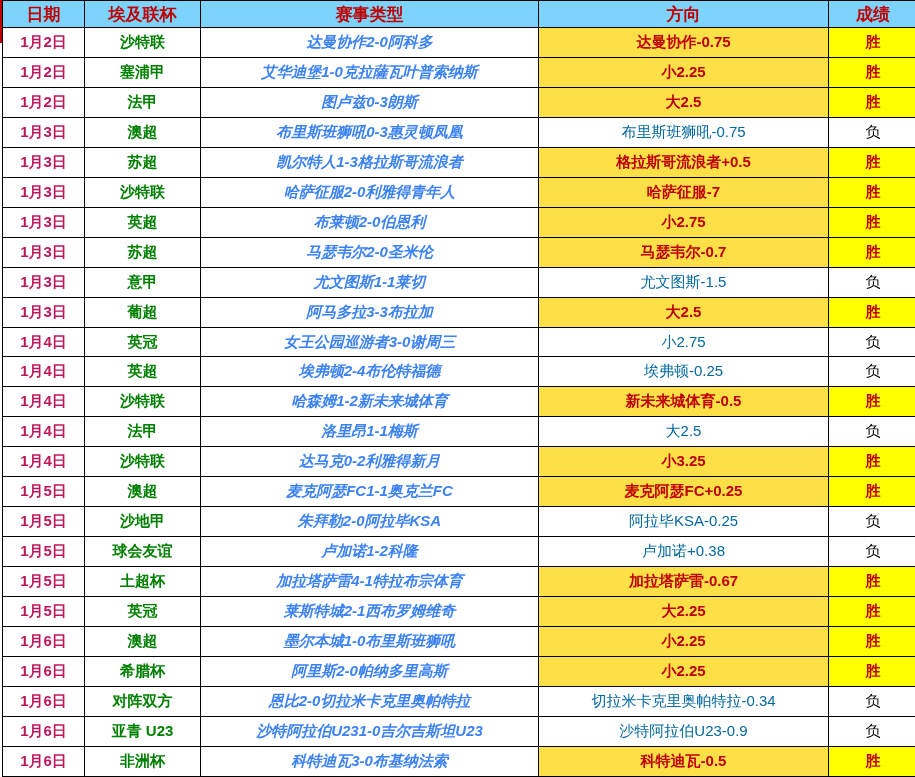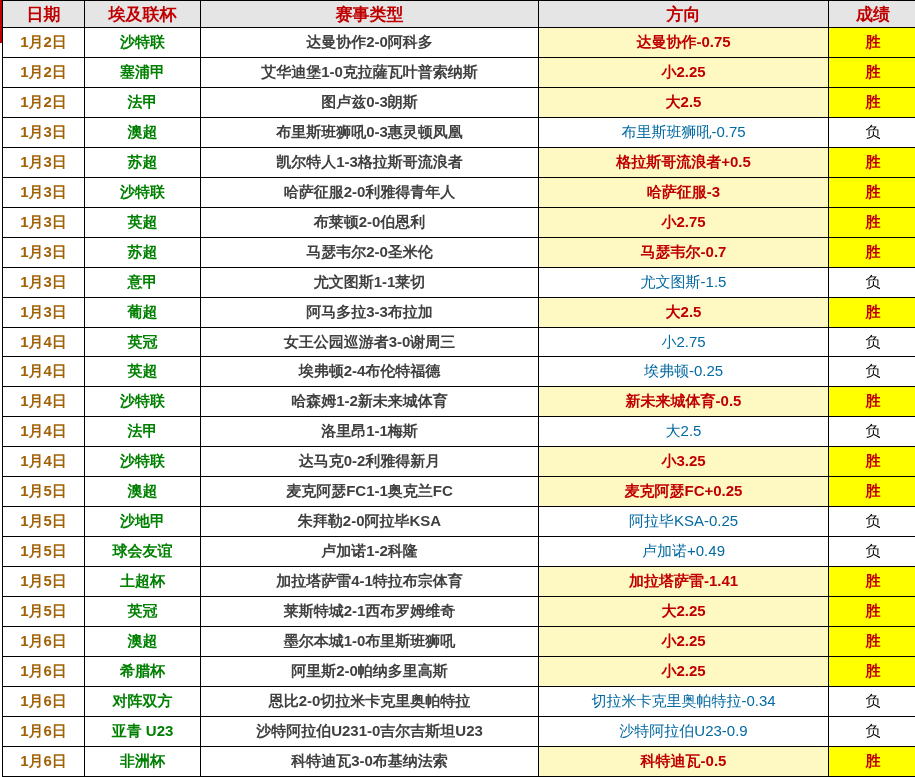--- a/index.html
+++ b/index.html
@@ -43,47 +43,48 @@
   th, td {
     border: 1px solid #000000;
     text-align: center;
     font-size: 15px;
     box-sizing: border-box;
     overflow: hidden;
     white-space: nowrap;
     padding: 0;
   }
   thead th {
-    background: #e5e5e5;
+    background: #7dd3fc;
     color: #c00000;
     font-weight: bold;
     height: 27px;
     font-size: 17px;
   }
   tbody tr {
     height: 27px;
   }
   td.c-date {
-    color: #a16207;
+    color: #be185d;
     font-weight: bold;
   }
   td.c-league {
     color: #008000;
     font-weight: bold;
     margin-left: 15px;
   }
   td.c-match {
-    color: #404040;
-    font-weight: bold;
+    color: #3b82f6;
+    font-weight: bold;
+    font-style: italic;
   }
   td.c-pick {
     color: #0369a1;
   }
   td.c-pick.hl {
-    background: #fef9c3;
+    background: #fde047;
     color: #c00000;
     font-weight: bold;
   }
   td.c-result {
     color: #000000;
   }
   td.c-result.win {
     background: #ffff00;
     color: #c00000;
     font-weight: bold;
@@ -149,21 +150,21 @@
           <td class="c-date">1月3日</td>
           <td class="c-league">苏超</td>
           <td class="c-match">凯尔特人1-3格拉斯哥流浪者</td>
           <td class="c-pick hl">格拉斯哥流浪者+0.5</td>
           <td class="c-result win">胜</td>
         </tr>
         <tr>
           <td class="c-date">1月3日</td>
           <td class="c-league">沙特联</td>
           <td class="c-match">哈萨征服2-0利雅得青年人</td>
-          <td class="c-pick hl">哈萨征服-3</td>
+          <td class="c-pick hl">哈萨征服-7</td>
           <td class="c-result win">胜</td>
         </tr>
         <tr>
           <td class="c-date">1月3日</td>
           <td class="c-league">英超</td>
           <td class="c-match">布莱顿2-0伯恩利</td>
           <td class="c-pick hl">小2.75</td>
           <td class="c-result win">胜</td>
         </tr>
         <tr>
@@ -233,28 +234,28 @@
           <td class="c-date">1月5日</td>
           <td class="c-league">沙地甲</td>
           <td class="c-match">朱拜勒2-0阿拉毕KSA</td>
           <td class="c-pick">阿拉毕KSA-0.25</td>
           <td class="c-result">负</td>
         </tr>
         <tr>
           <td class="c-date">1月5日</td>
           <td class="c-league">球会友谊</td>
           <td class="c-match">卢加诺1-2科隆</td>
-          <td class="c-pick">卢加诺+0.49</td>
+          <td class="c-pick">卢加诺+0.38</td>
           <td class="c-result">负</td>
         </tr>
         <tr>
           <td class="c-date">1月5日</td>
           <td class="c-league">土超杯</td>
           <td class="c-match">加拉塔萨雷4-1特拉布宗体育</td>
-          <td class="c-pick hl">加拉塔萨雷-1.41</td>
+          <td class="c-pick hl">加拉塔萨雷-0.67</td>
           <td class="c-result win">胜</td>
         </tr>
         <tr>
           <td class="c-date">1月5日</td>
           <td class="c-league">英冠</td>
           <td class="c-match">莱斯特城2-1西布罗姆维奇</td>
           <td class="c-pick hl">大2.25</td>
           <td class="c-result win">胜</td>
         </tr>
         <tr>

